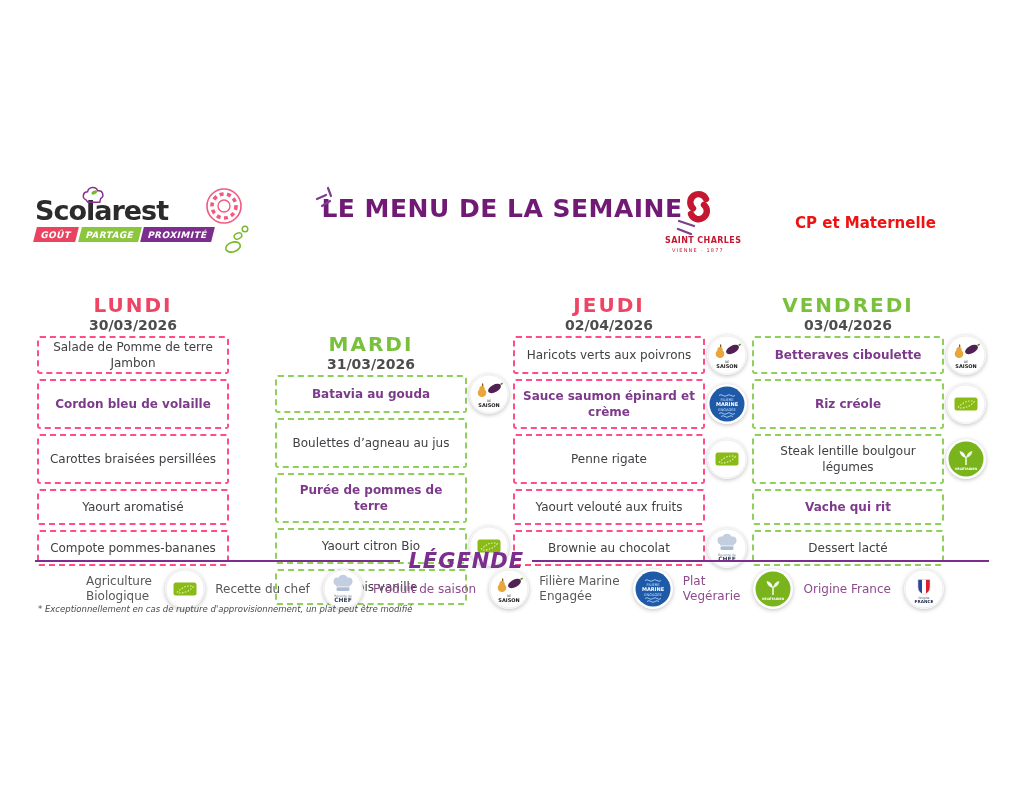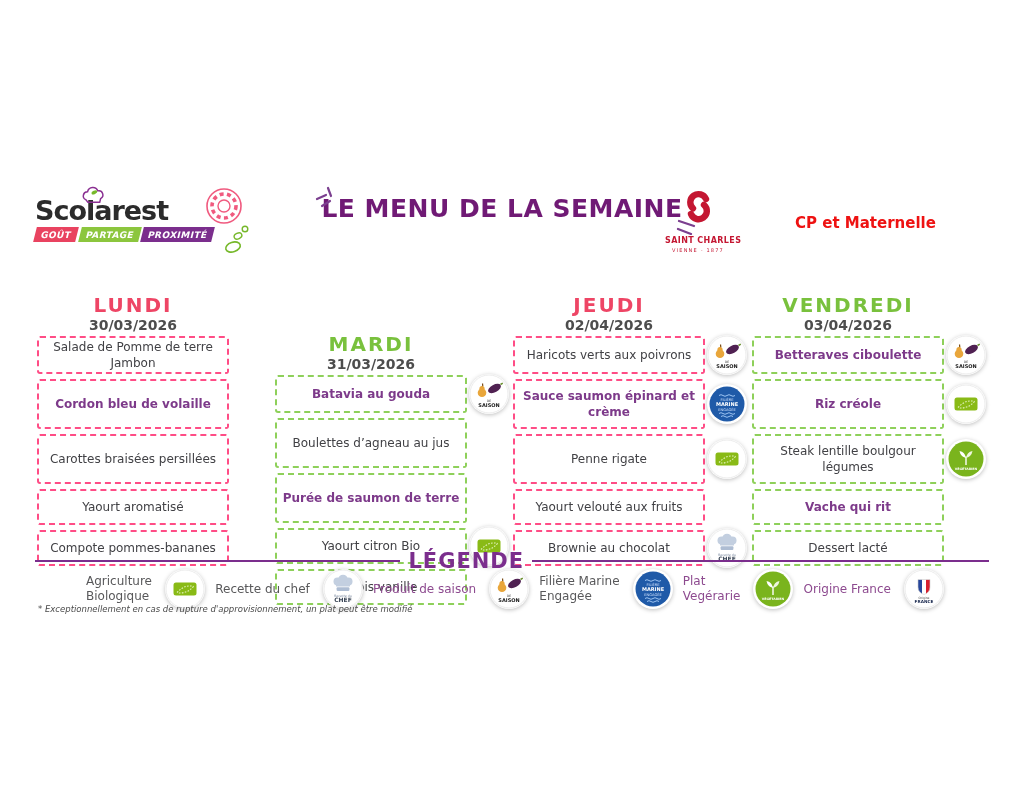--- a/index.html
+++ b/index.html
@@ -47,21 +47,21 @@
   .item-text{font-size:12px;line-height:16px;}
   .item-text.dark{color:#414145;font-weight:500;}
   .item-text.purple{color:#7d3a8a;font-weight:600;}
 
   .icon-circle{width:40px;height:40px;border-radius:50%;background:#fff;
                box-shadow:0 1px 4px rgba(0,0,0,.25);}
   .icon-circle svg{width:40px;height:40px;display:block;}
   .side-icon{position:absolute;left:calc(100% + 4px);top:50%;transform:translateY(-50%);}
 
   
-  .legend-rule{position:absolute;top:549px;left:35px;width:954px;display:flex;align-items:center;}
+  .legend-rule{position:absolute;top:549px;left:35px;width:954px;display:flex;align-items:center;font-style:italic;}
   .legend-rule .line{height:2px;background:#7b2e8d;}
   .legend-rule .l{flex:.8;}
   .legend-rule .r{flex:1;}
   .legend-title{font-size:21px;font-weight:800;color:#7b2e8d;letter-spacing:1px;padding:0 8px;}
   .legend-row{position:absolute;top:569px;left:86px;width:898px;display:flex;align-items:center;justify-content:space-between;padding-right:40px;box-sizing:border-box;}
   .legend-pair{display:flex;align-items:center;gap:13px;}
   .legend-label{font-size:12px;line-height:15px;white-space:pre-line;}
   .legend-label.gray{color:#58585a;}
   .legend-label.purple{color:#8d4a8f;}
   .footnote{position:absolute;left:38px;top:604px;font-size:8.5px;font-style:italic;color:#4a4a4a;}
@@ -161,21 +161,21 @@
     <path d="M31.5 10.5 l2.3-1.4" stroke="#6a8f2f" stroke-width="1.5"></path>
     <text x="20" y="27.5" font-size="3" text-anchor="middle" fill="#333">DE</text>
     <text x="20" y="32.5" font-size="5" font-weight="bold" text-anchor="middle" fill="#1a1a1a">SAISON</text>
             </svg>
           </div>
         </div>
         <div class="menu-box r2">
           <span class="item-text dark">Boulettes d’agneau au jus</span>
         </div>
         <div class="menu-box r3">
-          <span class="item-text purple">Purée de saumon de terre</span>
+          <span class="item-text purple">Purée de pommes de terre</span>
         </div>
         <div class="menu-box r4">
           <span class="item-text dark">Yaourt citron Bio</span>
           <div class="side-icon icon-circle">
             <svg viewBox="0 0 40 40">
               <circle cx="20" cy="20" r="19" fill="#fff" stroke="#ececec"></circle>
     <rect x="8.5" y="13.5" width="23" height="13" rx="2.5" fill="#89ba16"></rect>
     <path d="M12 23.5 Q20 15 28.5 17.5" fill="none" stroke="#e4f2c0" stroke-width="1.1" stroke-dasharray="1.6 1.4"></path>
     <path d="M28.5 17.5 Q22 25 12.5 23.8" fill="none" stroke="#e4f2c0" stroke-width="1.1" stroke-dasharray="1.6 1.4"></path>
             </svg>

